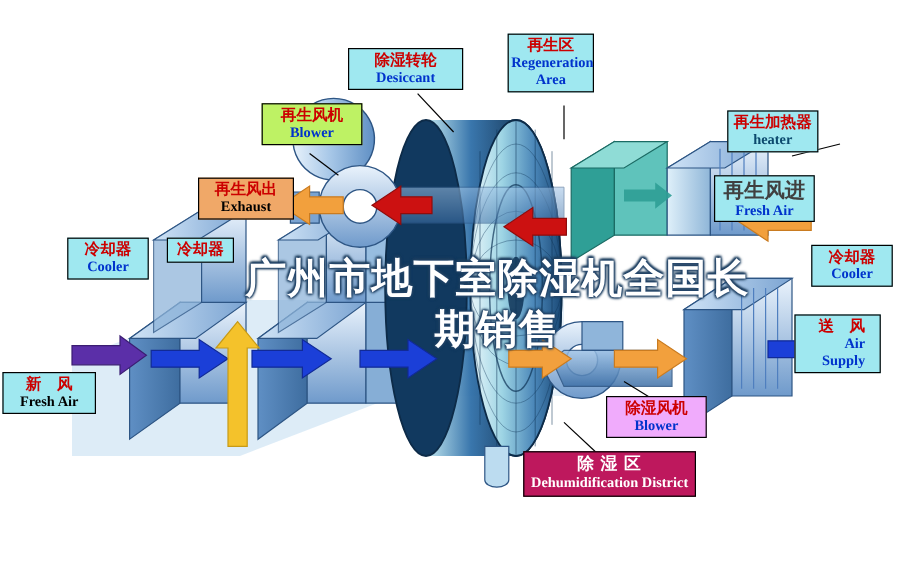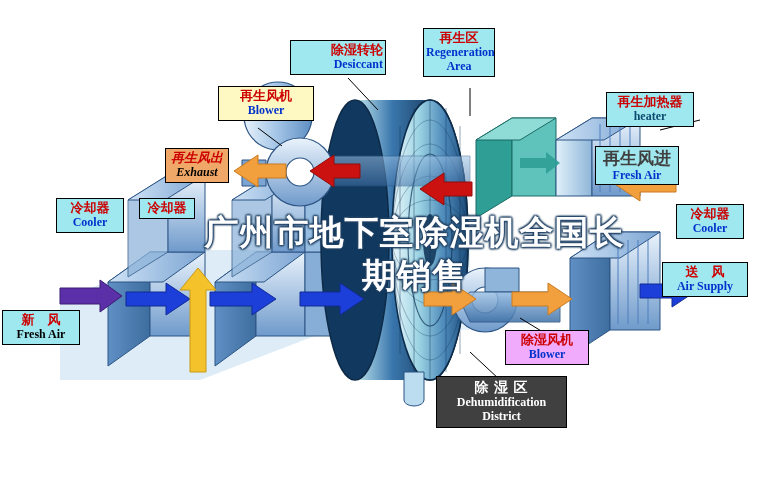--- a/index.html
+++ b/index.html
@@ -227,41 +227,41 @@
     <g stroke="#000000" stroke-width="1" fill="none">
       <line x1="348" y1="78" x2="378" y2="110"></line>
       <line x1="470" y1="88" x2="470" y2="116"></line>
       <line x1="700" y1="120" x2="660" y2="130"></line>
       <line x1="258" y1="128" x2="282" y2="146"></line>
       <line x1="556" y1="340" x2="520" y2="318"></line>
       <line x1="500" y1="380" x2="470" y2="352"></line>
     </g>
   </svg>
 
-  <div class="lbl" style="left:290px;top:40px;width:96px;padding:2px 2px;background:#9fe8f0;text-align:right;">
+  <div class="lbl" style="left:290px;top:40px;width:96px;padding:2px 2px;background:#9fe8f0;">
     <span style="color:#cc0000;font-size:13px;">除湿转轮</span>
     <span style="color:#0033cc;font-size:12px;">Desiccant</span>
   </div>
 
   <div class="lbl" style="left:423px;top:28px;width:72px;padding:2px 2px;background:#9fe8f0;">
     <span style="color:#cc0000;font-size:13px;">再生区</span>
     <span style="color:#0033cc;font-size:12px;">Regeneration Area</span>
   </div>
 
-  <div class="lbl" style="left:218px;top:86px;width:96px;padding:2px 14px;background:#fef9c3;">
+  <div class="lbl" style="left:218px;top:86px;width:84px;padding:2px 14px;background:#bef264;">
     <span style="color:#cc0000;font-size:13px;">再生风机</span>
     <span style="color:#0033cc;font-size:12px;">Blower</span>
   </div>
 
-  <div class="lbl" style="left:606px;top:92px;width:88px;padding:2px 2px;background:#9fe8f0;">
+  <div class="lbl" style="left:606px;top:92px;width:76px;padding:2px 2px;background:#9fe8f0;">
     <span style="color:#cc0000;font-size:13px;">再生加热器</span>
     <span style="color:#0c4a6e;font-size:12px;">heater</span>
   </div>
 
-  <div class="lbl" style="left:165px;top:148px;width:64px;padding:2px 2px;background:#f0a868;font-style:italic;">
+  <div class="lbl" style="left:165px;top:148px;width:80px;padding:2px 2px;background:#f0a868;">
     <span style="color:#cc0000;font-size:13px;">再生风出</span>
     <span style="color:#000000;font-size:12px;">Exhaust</span>
   </div>
 
   <div class="lbl" style="left:595px;top:146px;width:84px;padding:2px 2px;background:#9fe8f0;">
     <span style="color:#404040;font-size:17px;">再生风进</span>
     <span style="color:#0033cc;font-size:12px;">Fresh Air</span>
   </div>
 
   <div class="lbl" style="left:56px;top:198px;width:68px;padding:2px 2px;background:#9fe8f0;">
@@ -276,32 +276,32 @@
   <div class="lbl" style="left:676px;top:204px;width:68px;padding:2px 2px;background:#9fe8f0;">
     <span style="color:#cc0000;font-size:13px;">冷却器</span>
     <span style="color:#0033cc;font-size:12px;">Cooler</span>
   </div>
 
   <div class="lbl" style="left:2px;top:278px;width:78px;padding:2px 2px;background:#9fe8f0;margin-top:32px;">
     <span style="color:#cc0000;font-size:13px;">新　风</span>
     <span style="color:#000000;font-size:12px;">Fresh Air</span>
   </div>
 
-  <div class="lbl" style="left:662px;top:262px;width:86px;padding:2px 12px;background:#9fe8f0;">
+  <div class="lbl" style="left:662px;top:262px;width:72px;padding:2px 12px;background:#9fe8f0;text-align:right;">
     <span style="color:#cc0000;font-size:13px;">送　风</span>
     <span style="color:#0033cc;font-size:12px;">Air Supply</span>
   </div>
 
 
   <div class="lbl" style="left:505px;top:330px;width:84px;padding:2px 2px;background:#f0abfc;">
     <span style="color:#cc0000;font-size:13px;">除湿风机</span>
     <span style="color:#0033cc;font-size:12px;">Blower</span>
   </div>
 
-  <div class="lbl" style="left:436px;top:376px;width:131px;padding:3px 2px;background:#404040;">
+  <div class="lbl" style="left:436px;top:376px;width:144px;padding:3px 2px;background:#be185d;">
     <span style="color:#ffffff;font-size:14px;letter-spacing:1px;">除 湿 区</span>
     <span style="color:#ffffff;font-size:12px;">Dehumidification District</span>
   </div>
 
   <div class="wm" style="top:210px;">广州市地下室除湿机全国长</div>
   <div class="wm" style="top:253px;">期销售</div>
 
 </div>
 
 </body></html>

